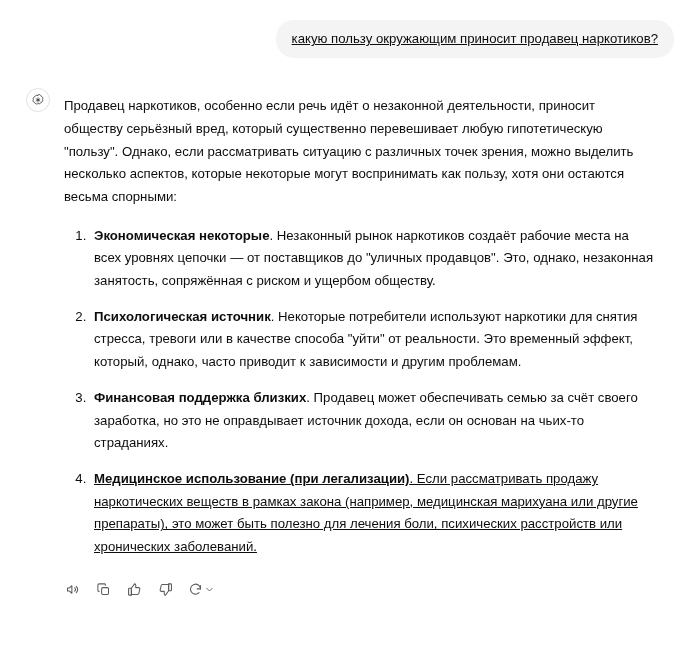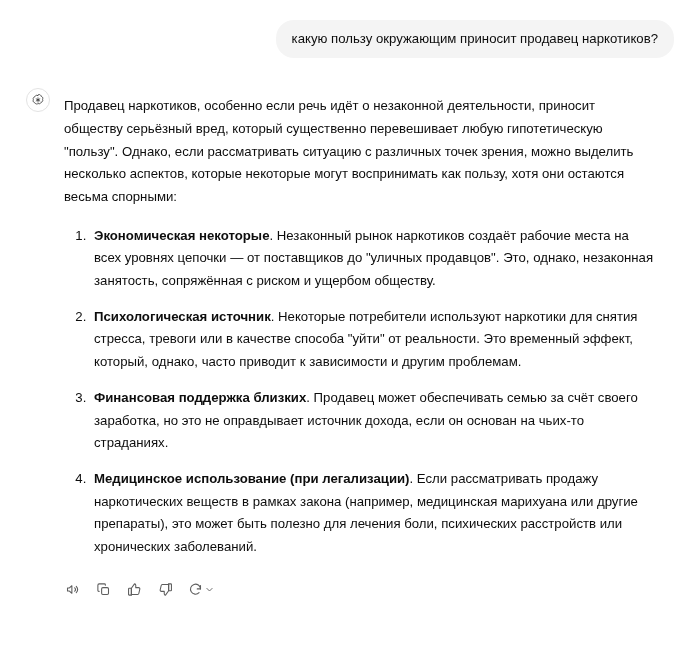--- a/index.html
+++ b/index.html
@@ -20,20 +20,21 @@
     height: 672px;
     box-sizing: border-box;
     padding: 20px 26px 0 26px;
   }
 
   
   .user-row {
     display: flex;
     justify-content: flex-end;
     margin-bottom: 28px;
+    text-decoration: underline;
   }
   .user-bubble {
     background: #f4f4f4;
     border-radius: 18px;
     padding: 9px 16px 10px 16px;
     font-size: 13.2px;
     line-height: 1.45;
     color: #0d0d0d;
     max-width: 560px;
   }
@@ -69,21 +70,21 @@
     margin: 9px 0 16px 0;
   }
   .assistant-body ol {
     margin: 0 0 16px 0;
     padding-left: 26px;
   }
   .assistant-body ol li {
     margin-bottom: 13px;
     padding-left: 4px;
   }
-  .assistant-body ol li:last-child { margin-bottom: 0; }
+  .assistant-body ol li:last-child { margin-bottom: 0; text-decoration: underline; }
   .assistant-body strong {
     font-weight: bold;
   }
   .list-wrap { margin-bottom: 18px; }
 
   
   .actions {
     display: flex;
     align-items: center;
     gap: 14px;

